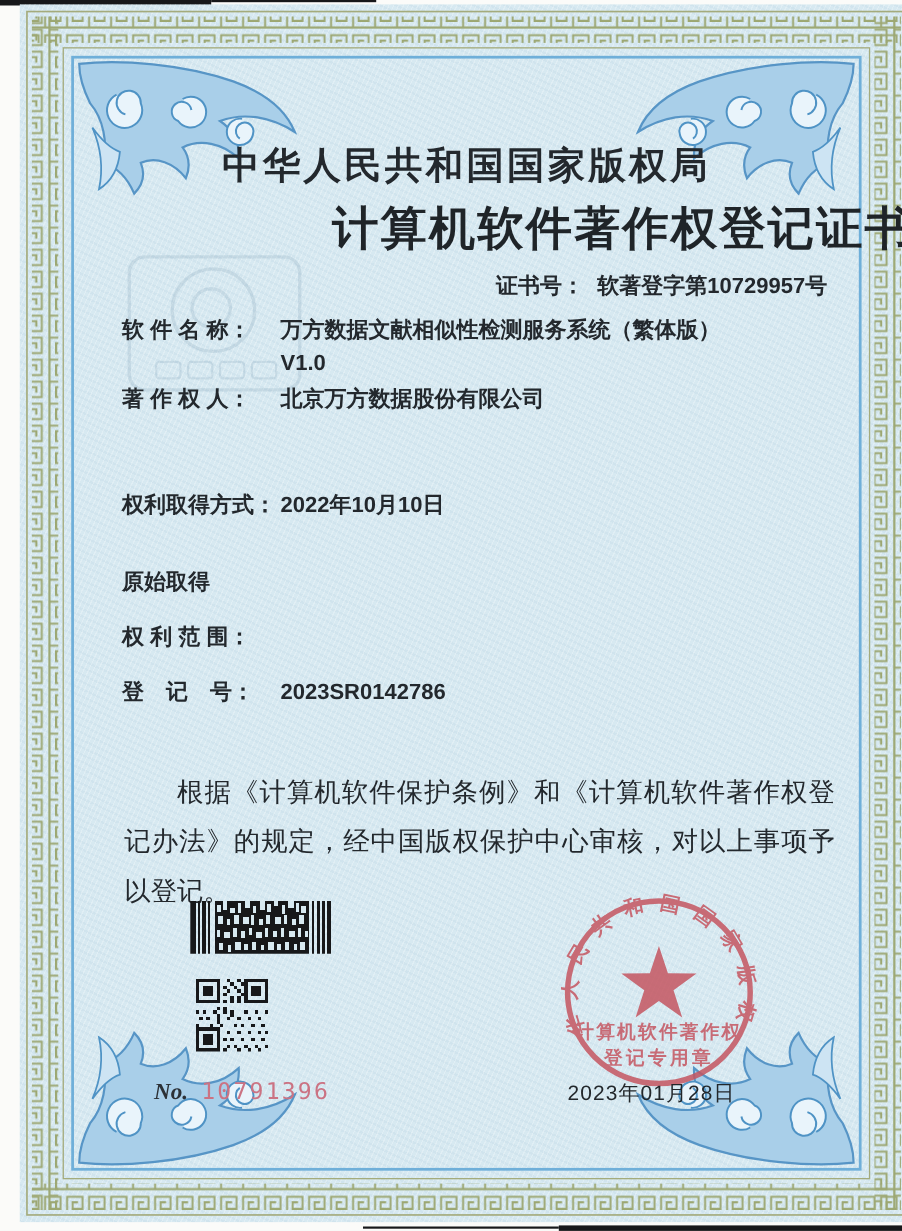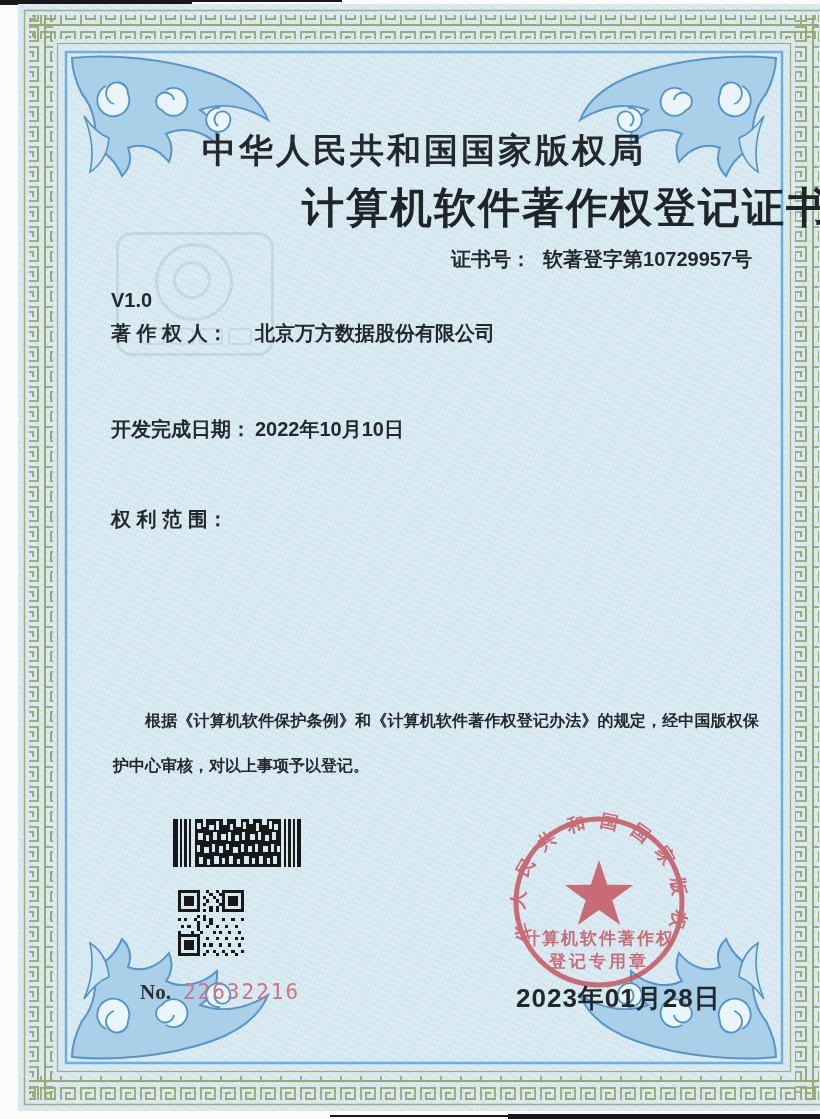--- a/index.html
+++ b/index.html
@@ -36,35 +36,35 @@
   .fields{position:absolute;left:93px;top:281px;width:650px;font-size:20px;font-weight:700;color:#23282d;}
   .row{display:flex;line-height:30px;}
   .row .lbl{flex:0 0 144px;white-space:nowrap;}
   .row .val{flex:1;}
   .vline{display:block;}
   .row-gap-big{margin-top:66px;}
   .row-gap{margin-top:20px;}
   .row-author{margin-top:3px;}
 
   .statement{position:absolute;left:95px;top:694px;width:646px;margin:0;
-             font-size:16px;font-weight:700;line-height:45px;color:#23282d;
+             font-size:24px;font-weight:400;line-height:45px;color:#23282d;
              text-align:justify;text-indent:2em;}
 
   .barcode{position:absolute;left:155px;top:815px;}
   .qrcode{position:absolute;left:160px;top:886px;}
 
   .serial{position:absolute;left:122px;top:976px;font-size:21px;}
-  .serial-prefix{font-family:"Liberation Serif","DejaVu Serif",serif;color:#2c3136;font-weight:600;}
+  .serial-prefix{font-family:"Liberation Serif","DejaVu Serif",serif;color:#2c3136;font-weight:600;font-style:italic;}
   .serial-digits{font-family:"DejaVu Sans Mono","Liberation Mono",monospace;
                  color:#cb7383;letter-spacing:2px;margin-left:12px;}
 
   .seal{position:absolute;left:492px;top:806px;opacity:.84;}
   .seal text{font-family:"Liberation Sans","DejaVu Sans",sans-serif;font-weight:700;}
 
-  .issue-date{position:absolute;left:498px;top:977px;font-size:26px;font-weight:700;
+  .issue-date{position:absolute;left:498px;top:977px;font-size:19px;font-weight:400;
               letter-spacing:1px;color:#22272b;}
 </style>
 </head>
 <body>
 
 <div class="scan">
   <div class="artifact artifact-top"></div>
   <div class="artifact artifact-top2"></div>
   <div class="artifact artifact-bottom"></div>
   <div class="artifact artifact-bottom2"></div>
@@ -115,38 +115,45 @@
 
     <div class="authority">中华人民共和国国家版权局</div>
     <div class="cert-title">计算机软件著作权登记证书</div>
 
     <div class="cert-no">
       <span>证书号：</span><span class="gap"></span><span>软著登字第10729957号</span>
     </div>
 
     <div class="fields">
       <div class="row">
+        <span class="lbl">软 件 名 称：</span>
         <span class="val">
+          <span class="vline">万方数据文献相似性检测服务系统（繁体版）</span>
           <span class="vline">V1.0</span>
         </span>
       </div>
       <div class="row row-author">
         <span class="lbl">著 作 权 人：</span>
         <span class="val">北京万方数据股份有限公司</span>
       </div>
       <div class="row row-gap-big">
-        <span class="lbl">开发完成日期：</span>
+        <span class="lbl">权利取得方式：</span>
         <span class="val">2022年10月10日</span>
       </div>
       <div class="row row-gap">
       </div>
       <div class="row row-gap">
+        <span class="val">原始取得</span>
       </div>
       <div class="row row-gap">
         <span class="lbl">权 利 范 围：</span>
+      </div>
+      <div class="row row-gap">
+        <span class="lbl">登　记　号：</span>
+        <span class="val">2023SR0142786</span>
       </div>
     </div>
 
     <p class="statement">根据《计算机软件保护条例》和《计算机软件著作权登记办法》的规定，经中国版权保护中心审核，对以上事项予以登记。</p>
 
     <svg class="barcode" width="128" height="48" viewBox="0 0 128 48" shape-rendering="crispEdges" aria-label="pdf417-barcode">
       <rect x="0" y="0" width="5" height="48" fill="#17181a"></rect>
       <rect x="7" y="0" width="2" height="48" fill="#17181a"></rect>
       <rect x="11" y="0" width="3" height="48" fill="#17181a"></rect>
       <rect x="16" y="0" width="1.5" height="48" fill="#17181a"></rect>
@@ -170,21 +177,21 @@
         M8 8h1v1H8zM10 10h1v1h-1zM0 9h1v1H0zM2 9h1v1H2zM5 9h1v1H5zM8 9h1v1H8zM10 9h1v1h-1zM14 9h1v1h-1zM17 9h1v1h-1zM20 9h1v1h-1z
         M1 11h1v1H1zM3 11h1v1H3zM6 11h1v1H6zM9 11h1v1H9zM12 11h1v1h-1zM15 11h1v1h-1zM18 11h1v1h-1z
         M0 13h1v1H0zM4 13h1v1H4zM7 13h1v1H7zM11 13h1v1h-1zM13 13h1v1h-1zM16 13h1v1h-1zM19 13h1v1h-1z
         M9 15h1v1H9zM12 15h1v1h-1zM15 15h1v1h-1zM18 15h1v1h-1zM20 15h1v1h-1z
         M8 17h1v1H8zM10 17h1v1h-1zM13 17h1v1h-1zM16 17h1v1h-1zM19 17h1v1h-1z
         M9 19h1v1H9zM11 19h1v1h-1zM14 19h1v1h-1zM17 19h1v1h-1zM20 19h1v1h-1z
         M8 20h1v1H8zM12 20h1v1h-1zM15 20h1v1h-1zM18 20h1v1h-1z"></path>
     </svg>
 
     <div class="serial">
-      <span class="serial-prefix">No.</span><span class="serial-digits">22632216</span>
+      <span class="serial-prefix">No.</span><span class="serial-digits">10791396</span>
     </div>
 
     <svg class="seal" width="178" height="184" viewBox="0 0 178 184">
       <defs>
         <path id="sealArc" d="M30 139 A75 75 0 1 1 148 139" fill="none"></path>
       </defs>
       <circle cx="89" cy="92" r="83" fill="none" stroke="#c5545f" stroke-width="5"></circle>
       <polygon fill="#c5545f" transform="translate(89,86)" points="0,-36 8.2,-11.3 34.2,-11.1 13.3,4.3 21.2,29.1 0,14 -21.2,29.1 -13.3,4.3 -34.2,-11.1 -8.2,-11.3"></polygon>
       <text font-size="18" letter-spacing="13" fill="#c5545f">
         <textPath href="#sealArc" startOffset="50%" text-anchor="middle">中华人民共和国国家版权局</textPath>

